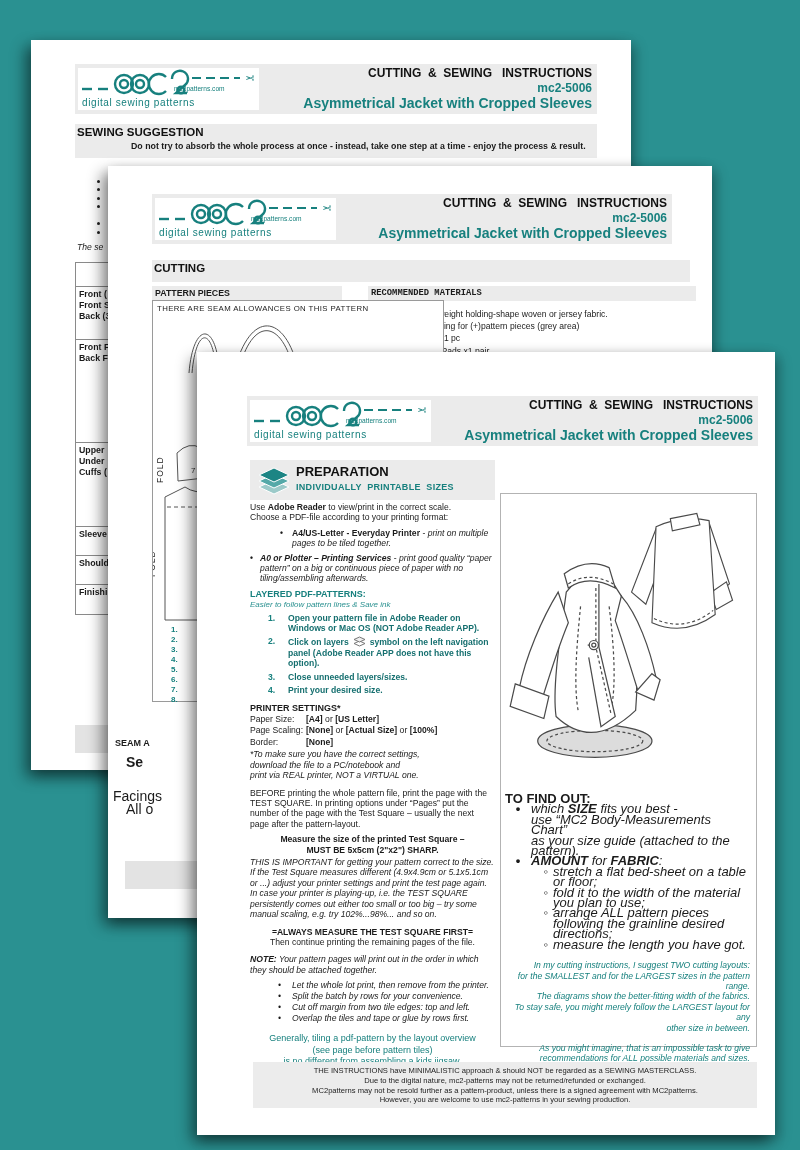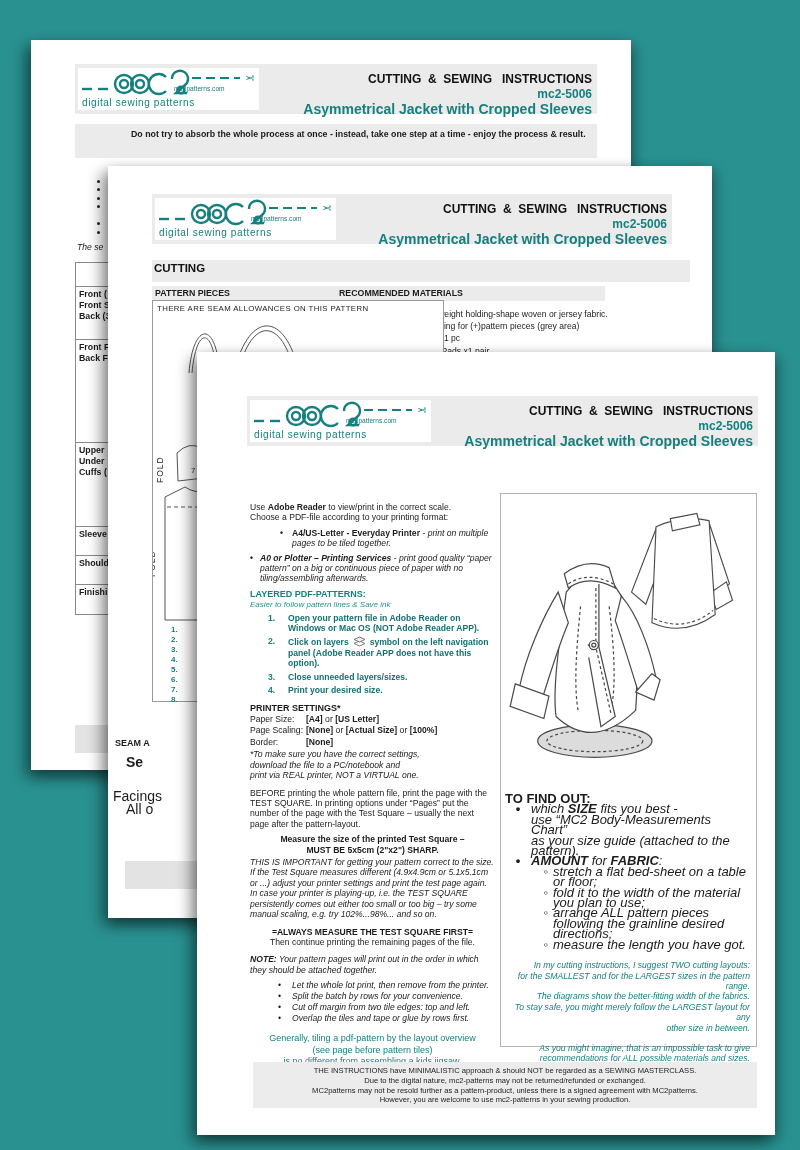--- a/index.html
+++ b/index.html
@@ -9,21 +9,21 @@
 .page{position:absolute;background:#fff;
       box-shadow:-6px 7px 14px rgba(0,0,0,.45),4px 5px 12px rgba(0,0,0,.28)}
 .abs{position:absolute}
 .band{background:#ebebeb}
 
 .hdr{height:50px}
 .logo-box{position:absolute;left:3px;top:4px;width:181px;height:42px;background:#fff}
 .logo-svg{position:absolute;left:2px;top:1px}
 .logo-site{position:absolute;left:96px;top:17px;font-size:6.6px;color:#17807e}
 .logo-tag{position:absolute;left:4px;top:29px;font-size:10px;color:#17807e;letter-spacing:.6px}
-.hdr-right{position:absolute;right:5px;top:8px;text-align:right}
+.hdr-right{position:absolute;right:5px;top:2px;text-align:right}
 .hdr-title{font-size:12px;font-weight:bold;color:#111;white-space:pre;line-height:15px}
 .hdr-code{font-size:12px;font-weight:bold;color:#17807e;line-height:15px}
 .hdr-sub{font-size:14px;font-weight:bold;color:#17807e;line-height:15px}
 
 .b{font-weight:bold}.i{font-style:italic}.bi{font-weight:bold;font-style:italic}
 .prelike{white-space:pre-line}
 .sec-title{font-size:11.5px;font-weight:bold;color:#111}
 .colhdr{font-size:8.8px;font-weight:bold;line-height:15px;padding-left:3px}
 
 .p1-sugg-line{font-size:8.8px;font-weight:bold;margin:3px 0 0 54px}
@@ -110,20 +110,21 @@
       <div class="logo-tag">digital sewing patterns</div>
     </div>
     <div class="hdr-right">
       <div class="hdr-title">CUTTING  &amp;  SEWING   INSTRUCTIONS</div>
       <div class="hdr-code">mc2-5006</div>
       <div class="hdr-sub">Asymmetrical Jacket with Cropped Sleeves</div>
     </div>
   </div>
 
   <div class="abs band" style="left:44px;top:84px;width:522px;height:34px;padding:2px 0 0 2px;">
+    <div class="sec-title">SEWING SUGGESTION</div>
     <div class="p1-sugg-line">Do not try to absorb the whole process at once - instead, take one step at a time - enjoy the process &amp; result.</div>
   </div>
 
   <div class="dot" style="top:140px"></div>
   <div class="dot" style="top:148px"></div>
   <div class="dot" style="top:157px"></div>
   <div class="dot" style="top:165px"></div>
   <div class="dot" style="top:182px"></div>
   <div class="dot" style="top:191px"></div>
   <div class="abs p1-note" style="left:46px;top:202px;">The se</div>
@@ -175,21 +176,21 @@
       <div class="hdr-title">CUTTING  &amp;  SEWING   INSTRUCTIONS</div>
       <div class="hdr-code">mc2-5006</div>
       <div class="hdr-sub">Asymmetrical Jacket with Cropped Sleeves</div>
     </div>
   </div>
 
   <div class="abs band" style="left:44px;top:94px;width:538px;height:22px;padding:2px 0 0 2px;">
     <div class="sec-title">CUTTING</div>
   </div>
   <div class="abs band colhdr" style="left:44px;top:120px;width:190px;height:15px;">PATTERN PIECES</div>
-  <div class="abs band colhdr" style="left:228px;top:120px;width:269px;height:15px;">RECOMMENDED MATERIALS</div>
+  <div class="abs band colhdr" style="left:260px;top:120px;width:328px;height:15px;font-family:Liberation Mono, monospace;">RECOMMENDED MATERIALS</div>
 
   <div class="abs" style="left:264px;top:142px;width:316px;">
     <div class="mat-item">
         <span class="mk">•</span>
         <span>Light to med-weight holding-shape woven or jersey fabric.</span>
       </div>
     <div class="mat-item">
         <span class="mk">•</span>
         <span>Fusible Interlining for (+)pattern pieces (grey area)</span>
       </div>
@@ -264,20 +265,29 @@
       <div class="logo-site">mc2patterns.com</div>
       <div class="logo-tag">digital sewing patterns</div>
     </div>
     <div class="hdr-right">
       <div class="hdr-title">CUTTING  &amp;  SEWING   INSTRUCTIONS</div>
       <div class="hdr-code">mc2-5006</div>
       <div class="hdr-sub">Asymmetrical Jacket with Cropped Sleeves</div>
     </div>
   </div>
 
+  <div class="abs band" style="left:53px;top:108px;width:245px;height:40px;">
+    <svg class="abs" style="left:7px;top:6px" width="34" height="29" viewBox="0 0 34 29">
+      <path d="M17,14 L32,21 L17,28 L2,21 Z" fill="#9ccac9" stroke="#fff" stroke-width="1"></path>
+      <path d="M17,8 L32,15 L17,22 L2,15 Z" fill="#55a9a8" stroke="#fff" stroke-width="1"></path>
+      <path d="M17,2 L32,9 L17,16 L2,9 Z" fill="#1c8584" stroke="#fff" stroke-width="1"></path>
+    </svg>
+    <div class="abs prep-title" style="left:46px;top:4px">PREPARATION</div>
+    <div class="abs prep-sub" style="left:46px;top:22px">INDIVIDUALLY  PRINTABLE  SIZES</div>
+  </div>
 
   <div class="abs col-l" style="left:53px;top:150px;width:245px;">
     <p class="prelike"><span>Use </span><span class="b">Adobe Reader</span><span> to view/print in the correct scale.
 Choose a PDF-file according to your printing format:</span></p>
     <div class="fb1">
         <span class="mk">•</span>
         <span style="flex:1"><span class="b">A4/US-Letter - Everyday Printer</span><span> - </span><span class="i">print on multiple pages to be tiled together.</span></span>
       </div>
     <div class="fb2">
         <span class="mk">•</span>

